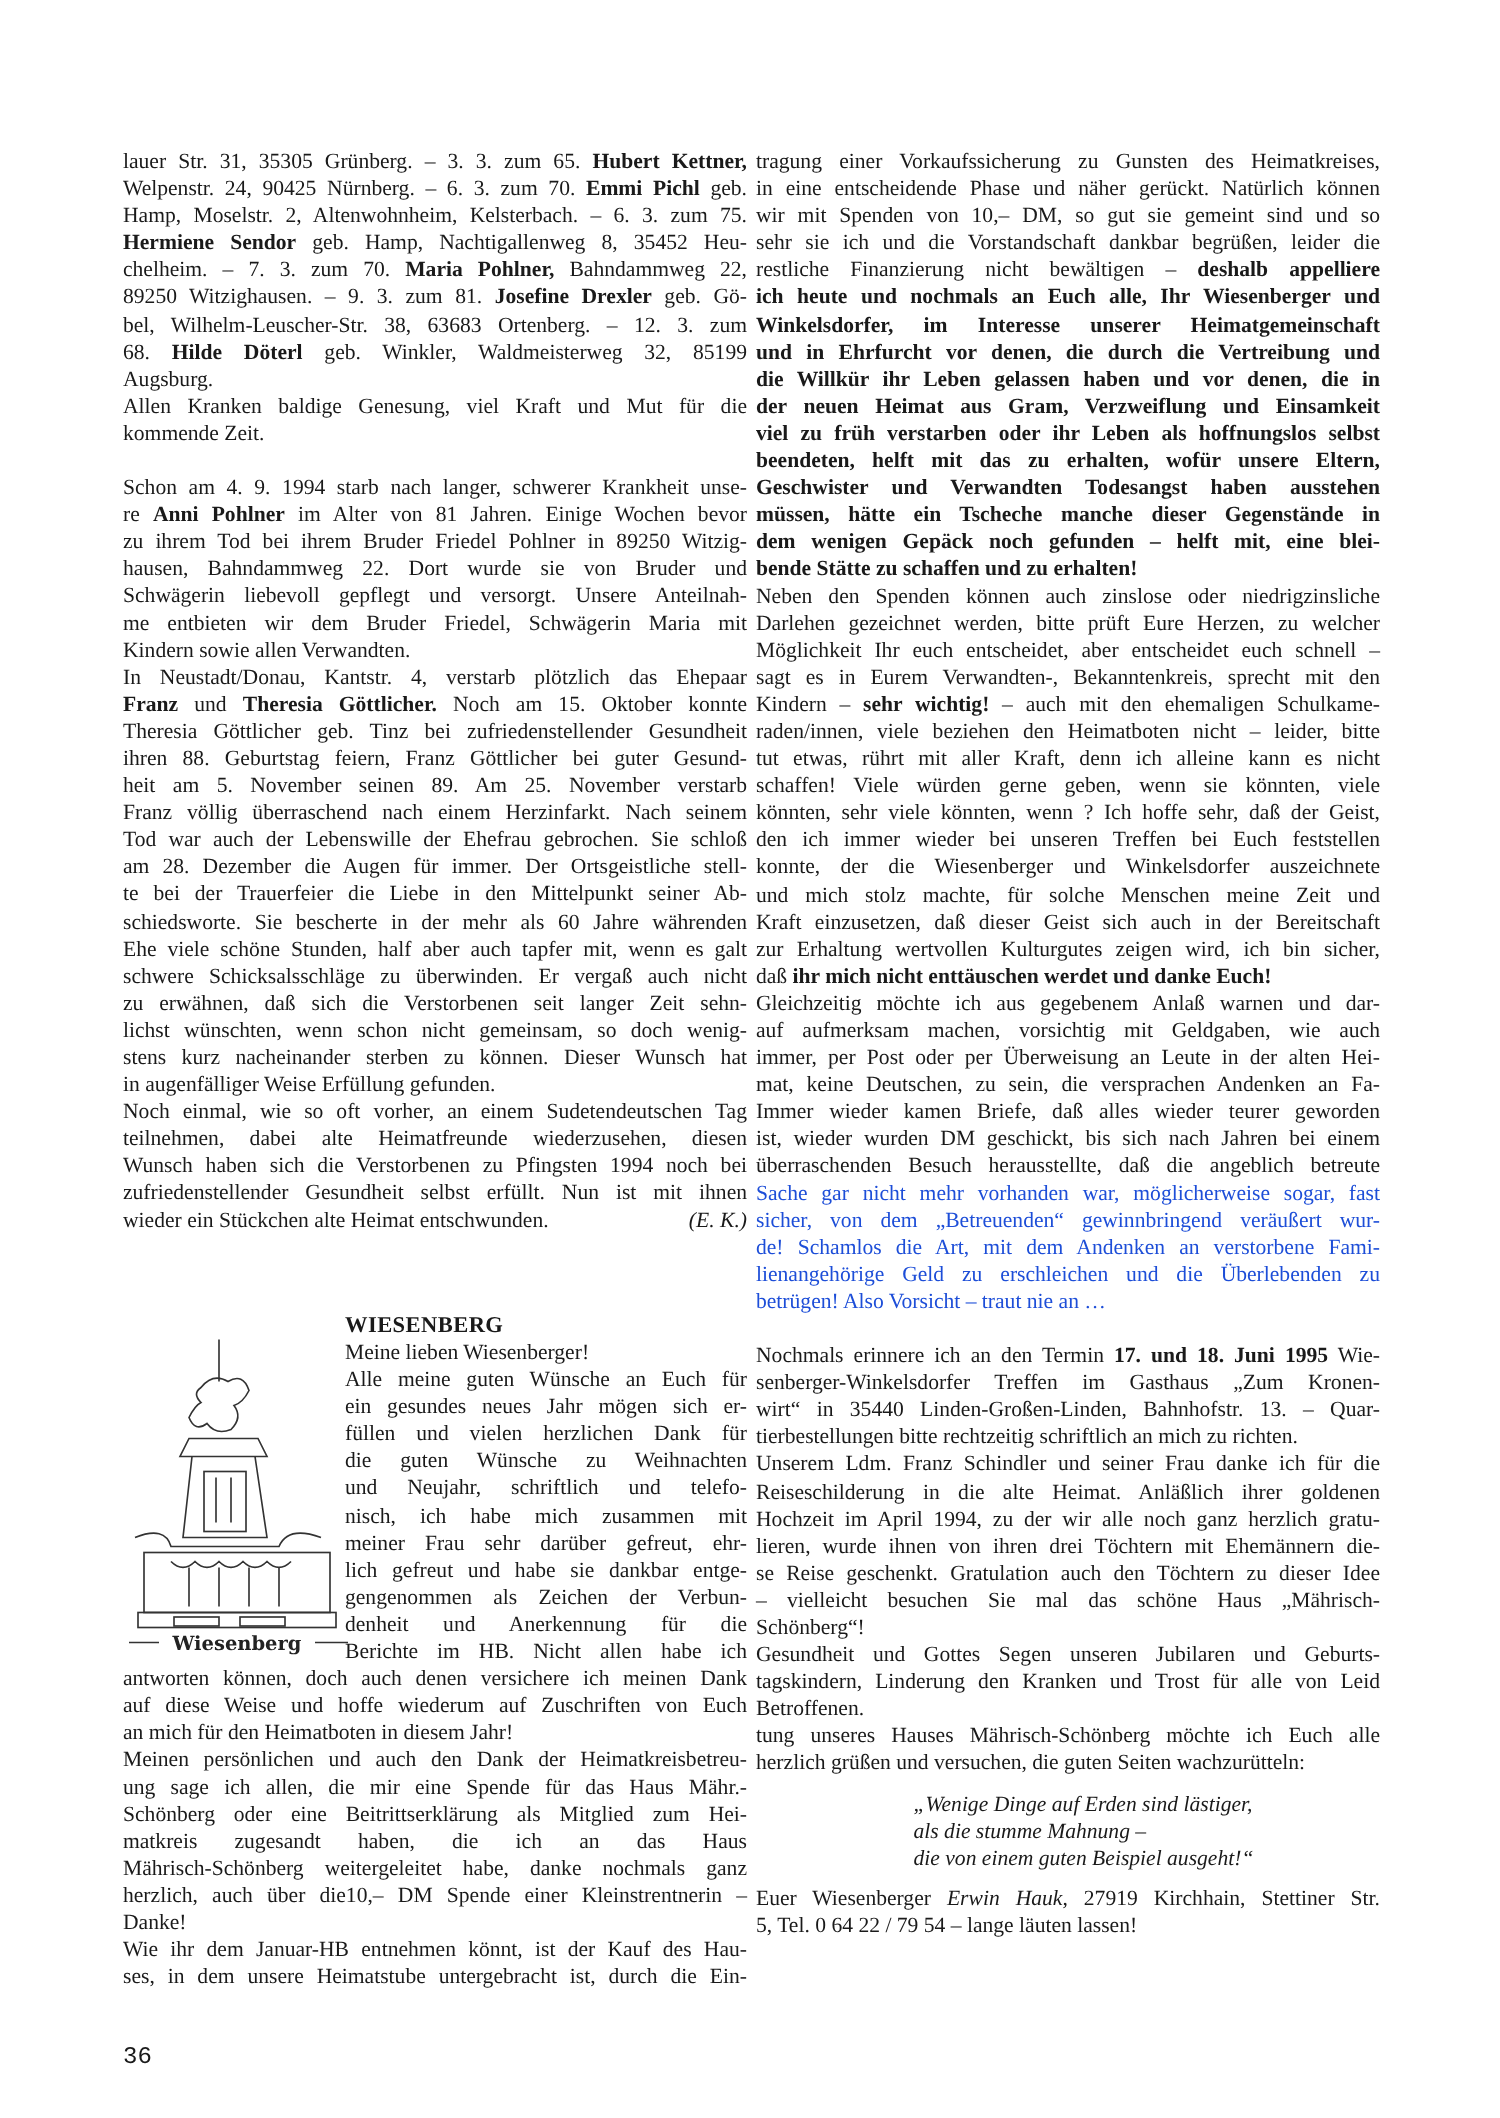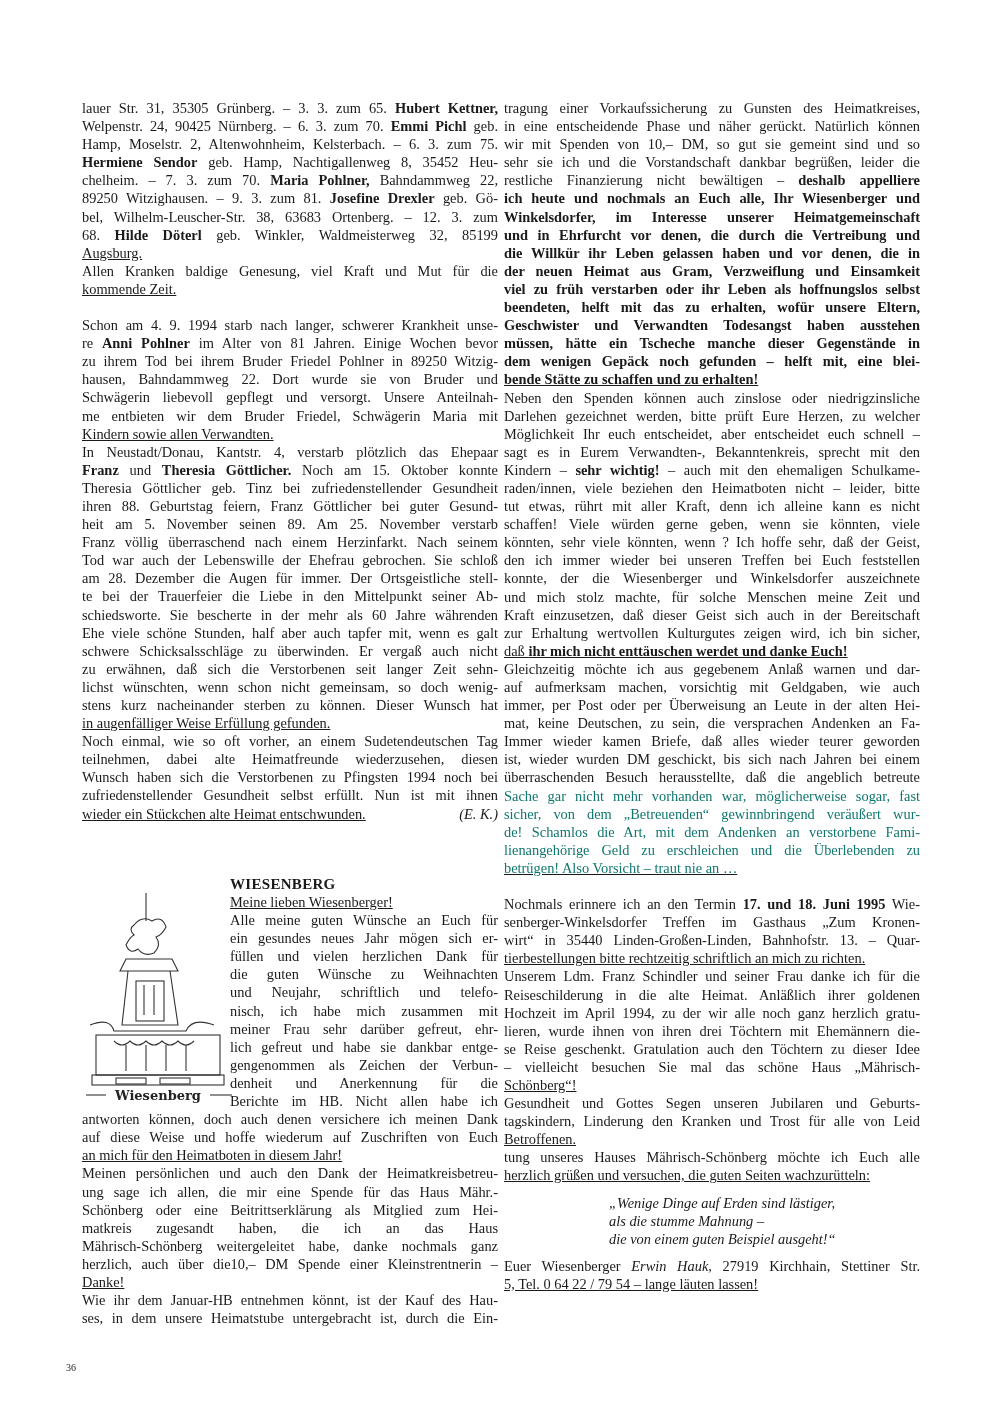--- a/index.html
+++ b/index.html
@@ -3,32 +3,32 @@
 <meta charset="utf-8">
 <style>
   html, body { margin: 0; padding: 0; background: #ffffff; }
   body { width: 1000px; height: 1412px; position: relative; overflow: hidden;
          font-family: "Liberation Serif", "DejaVu Serif", serif; color: #1a1a1a; }
   .col { position: absolute; top: 99px; width: 416px; }
   .col-left { left: 82px; }
   .col-right { left: 504px; }
   .line { font-size: 14.4px; line-height: 18.1px; height: 18.1px; white-space: nowrap;
           text-align: justify; text-align-last: justify; }
-  .line.last { text-align-last: left; text-decoration: underline; }
+  .line.last { text-align-last: left; }
   .gap { height: 18px; }
   .gap-half { height: 9px; }
   .b { font-weight: bold; }
   .i { font-style: italic; }
-  .faded { color: #0f766e; }
+  .faded { color: #1d4ed8; }
   .heading { font-weight: bold; font-size: 15px; letter-spacing: 0.3px; }
   .indent-block { margin-left: 148px; }
   .quote { padding-left: 58px; }
   .quote .line { text-align: left; text-align-last: left; margin-left: 47px; }
   .illustration { position: absolute; left: 86px; top: 885px; width: 148px; height: 220px; }
-  .page-number { position: absolute; left: 66px; top: 1362px; font-size: 10px; }
+  .page-number { position: absolute; left: 82px; top: 1362px; font-size: 16px; font-family: Liberation Mono, monospace; }
   .section { position: absolute; left: 82px; width: 416px; }
   .sign { display: inline-block; float: right; }
 </style>
 </head>
 <body>
 
 <div class="col col-left">
   <div>
       <div class="line"><span>lauer Str. 31, 35305 Grünberg. – 3. 3. zum 65. </span><span class="b">Hubert Kettner,</span></div>
       <div class="line"><span>Welpenstr. 24, 90425 Nürnberg. – 6. 3. zum 70. </span><span class="b">Emmi Pichl</span><span> geb.</span></div>

